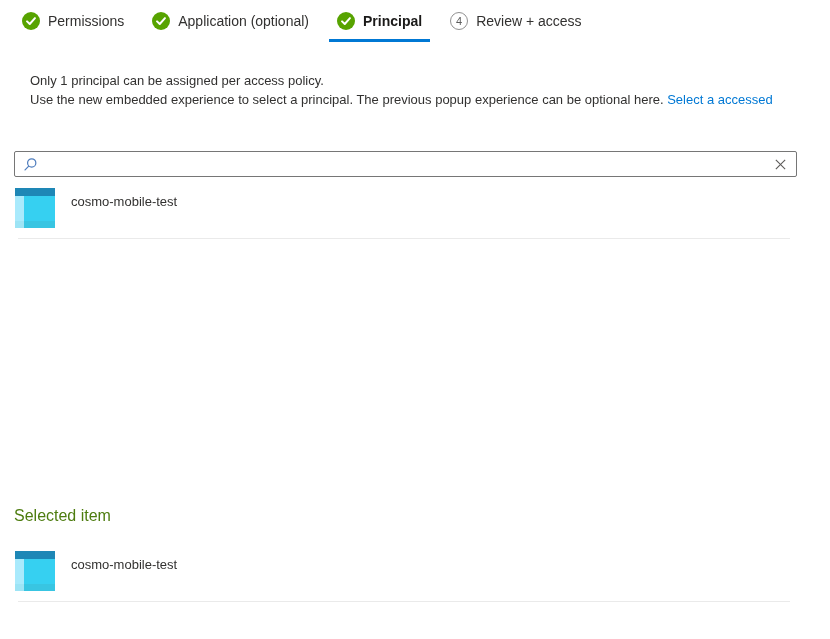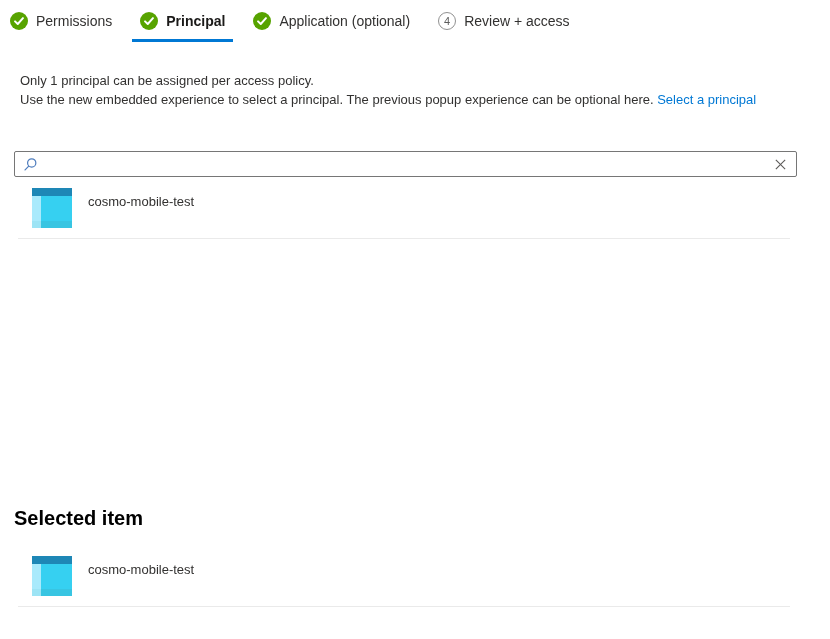--- a/index.html
+++ b/index.html
@@ -8,21 +8,21 @@
     width: 830px; height: 639px; overflow: hidden;
     font-family: "Liberation Sans", "DejaVu Sans", sans-serif;
     color: #323130;
     position: relative;
   }
 
   
   .tabbar {
     display: flex;
     align-items: center;
-    padding: 9px 0 0 2px;
+    padding: 9px 0 0 14px;
   }
   .tab {
     display: flex;
     align-items: center;
     gap: 8px;
     padding: 3px 8px 9px 8px;
     margin-right: 12px;
     border-bottom: 3px solid transparent;
     font-size: 14px;
     color: #323130;
@@ -39,21 +39,21 @@
     width: 18px; height: 18px;
     border: 1px solid #919191;
     border-radius: 50%;
     color: #5c5c5c;
     font-size: 11px;
     display: flex; align-items: center; justify-content: center;
   }
 
   
   .desc {
-    margin: 29px 14px 0 20px;
+    margin: 29px 14px 0 30px;
     font-size: 13px;
     line-height: 19px;
     color: #323130;
   }
   .desc a {
     color: #0078d4;
     text-decoration: none;
     cursor: pointer;
   }
 
@@ -85,21 +85,21 @@
     padding: 0 9px;
     cursor: pointer;
     display: flex; align-items: center;
     height: 100%;
   }
 
   
   .row {
     display: flex;
     align-items: flex-start;
-    padding-left: 32px;
+    padding-left: 15px;
     cursor: pointer;
   }
   .row.first-result { margin-top: 11px; }
   .app-icon {
     width: 40px; height: 40px;
     position: relative;
     background: #36d0f1;
     flex: 0 0 auto;
   }
   .app-icon .bar-top    { position: absolute; top: 0; left: 0; right: 0; height: 8px; background: #1e87b6; }
@@ -114,60 +114,60 @@
   }
 
   .divider {
     border-top: 1px solid #eaeaea;
     margin: 10px 40px 0 18px;
   }
 
   
   .section-heading {
     margin: 268px 0 0 14px;
-    font-size: 20px;
-    font-weight: bold;
-    color: #000000;
+    font-size: 16px;
+    font-weight: normal;
+    color: #4d7c0f;
   }
   .row.selected-row { margin-top: 26px; cursor: default; }
 </style>
 </head>
 <body>
 
 <div class="tabbar">
   <div class="tab">
     <svg class="check-icon" viewBox="0 0 20 20" width="18" height="18">
       <circle cx="10" cy="10" r="10" fill="#57a300"></circle>
       <path d="M5.6 10.4 L8.6 13.3 L14.4 6.8" stroke="#ffffff" stroke-width="2.2" fill="none" stroke-linecap="round" stroke-linejoin="round"></path>
     </svg>
     <span>Permissions</span>
   </div>
+  <div class="tab">
+    <svg class="check-icon" viewBox="0 0 20 20" width="18" height="18">
+      <circle cx="10" cy="10" r="10" fill="#57a300"></circle>
+      <path d="M5.6 10.4 L8.6 13.3 L14.4 6.8" stroke="#ffffff" stroke-width="2.2" fill="none" stroke-linecap="round" stroke-linejoin="round"></path>
+    </svg>
+    <span>Application (optional)</span>
+  </div>
   <div class="tab active">
     <svg class="check-icon" viewBox="0 0 20 20" width="18" height="18">
       <circle cx="10" cy="10" r="10" fill="#57a300"></circle>
       <path d="M5.6 10.4 L8.6 13.3 L14.4 6.8" stroke="#ffffff" stroke-width="2.2" fill="none" stroke-linecap="round" stroke-linejoin="round"></path>
     </svg>
     <span>Principal</span>
   </div>
   <div class="tab">
-    <svg class="check-icon" viewBox="0 0 20 20" width="18" height="18">
-      <circle cx="10" cy="10" r="10" fill="#57a300"></circle>
-      <path d="M5.6 10.4 L8.6 13.3 L14.4 6.8" stroke="#ffffff" stroke-width="2.2" fill="none" stroke-linecap="round" stroke-linejoin="round"></path>
-    </svg>
-    <span>Application (optional)</span>
-  </div>
-  <div class="tab">
     <span class="num-circle">4</span>
     <span>Review + access</span>
   </div>
 </div>
 
 <div class="desc">
   <div>Only 1 principal can be assigned per access policy.</div>
-  <div><span>Use the new embedded experience to select a principal. The previous popup experience can be optional here.</span> <a href="#">Select a principal</a></div>
+  <div><span>Use the new embedded experience to select a principal. The previous popup experience can be optional here.</span> <a href="#">Select a accessed</a></div>
 </div>
 
 <div class="searchbox">
   <svg class="mag" width="15" height="15" viewBox="0 0 16 16">
     <circle cx="9.3" cy="6.3" r="4.4" fill="none" stroke="#4f7dbd" stroke-width="1.3"></circle>
     <line x1="6.1" y1="9.7" x2="2.2" y2="13.8" stroke="#4f7dbd" stroke-width="1.3" stroke-linecap="round"></line>
   </svg>
   <input type="text" value="" style="">
   <button class="clear-btn">
     <svg width="13" height="13" viewBox="0 0 14 14">

